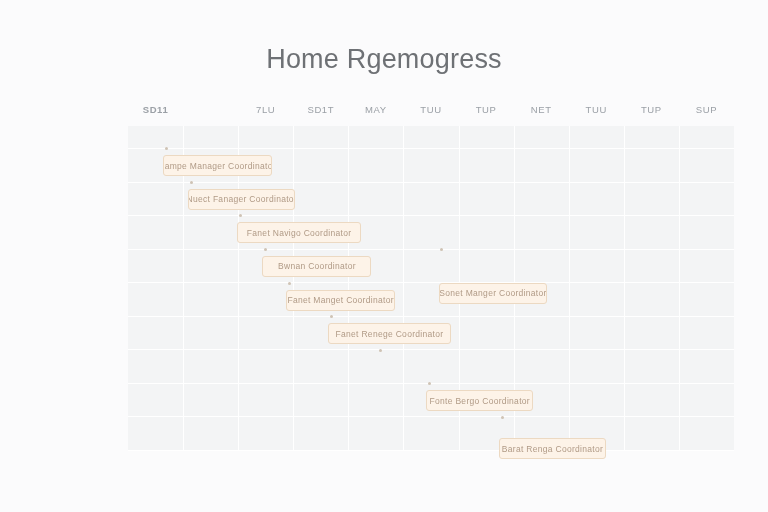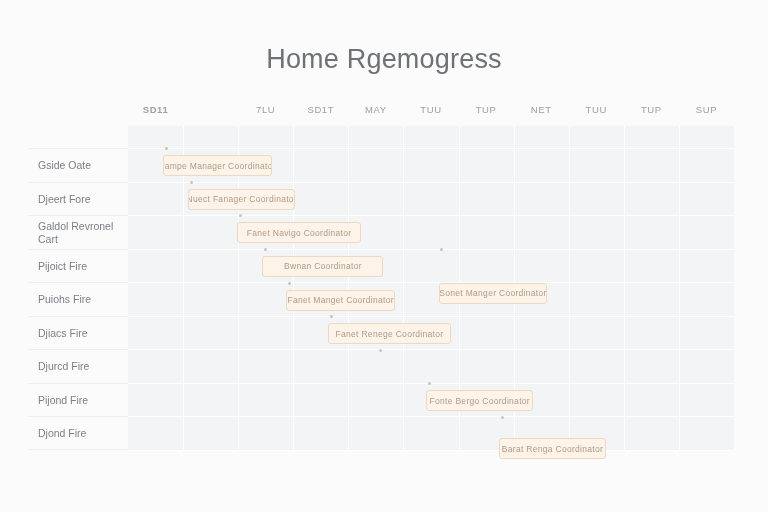--- a/index.html
+++ b/index.html
@@ -172,40 +172,29 @@
       <div class="hgrid" style="top: 223px;"></div>
       <div class="hgrid" style="top: 257px;"></div>
       <div class="hgrid" style="top: 290px;"></div>
       <div class="hgrid" style="top: 324px;"></div>
       <div class="gantt-bar" style="left: 34.7073px; width: 109.08px; top: 29.2778px;">Sampe Manager Coordinator</div>
       <div class="bar-marker" style="left: 36.7073px; top: 21.2778px;"></div>
       <div class="gantt-bar" style="left: 60.0491px; width: 107.427px; top: 62.8333px;">Nuect Fanager Coordinator</div>
       <div class="bar-marker" style="left: 62.0491px; top: 54.8333px;"></div>
       <div class="gantt-bar" style="left: 109.08px; width: 124px; top: 96.3889px;">Fanet Navigo Coordinator</div>
       <div class="bar-marker" style="left: 111.08px; top: 88.3889px;"></div>
-      <div class="gantt-bar" style="left: 134.422px; width: 121px; top: 129.944px;">Bwnan Coordinator</div>
+      <div class="gantt-bar" style="left: 134.422px; width: 109px; top: 129.944px;">Bwnan Coordinator</div>
       <div class="bar-marker" style="left: 136.422px; top: 121.944px;"></div>
       <div class="gantt-bar" style="left: 311px; width: 107.978px; top: 129.944px; margin-top: 27px;">Sonet Manger Coordinator</div>
       <div class="bar-marker" style="left: 312.162px; top: 121.944px;"></div>
       <div class="gantt-bar" style="left: 158.111px; width: 109.08px; top: 163.5px;">Fanet Manget Coordinator</div>
       <div class="bar-marker" style="left: 160.111px; top: 155.5px;"></div>
       <div class="gantt-bar" style="left: 199.98px; width: 123px; top: 197.056px;">Fanet Renege Coordinator</div>
       <div class="bar-marker" style="left: 201.98px; top: 189.056px;"></div>
       <div class="bar-marker" style="left: 251.011px; top: 222.611px;"></div>
       <div class="gantt-bar" style="left: 298.042px; width: 107.427px; top: 264.167px;">Fonte Bergo Coordinator</div>
       <div class="bar-marker" style="left: 300.042px; top: 256.167px;"></div>
       <div class="gantt-bar" style="left: 370.762px; width: 107.427px; top: 312px;">Barat Renga Coordinator</div>
       <div class="bar-marker" style="left: 372.762px; top: 289.722px;"></div>
     </div>
 
-  <div id="row-label-col">
-      <div class="row-label" style="top: 0px; height: 34px;">Gside Oate</div>
-      <div class="row-label" style="top: 34px; height: 34px;">Djeert Fore</div>
-      <div class="row-label" style="top: 67px; height: 34px;">Galdol Revronel Cart</div>
-      <div class="row-label" style="top: 101px; height: 34px;">Pijoict Fire</div>
-      <div class="row-label" style="top: 134px; height: 34px;">Puiohs Fire</div>
-      <div class="row-label" style="top: 168px; height: 34px;">Djiacs Fire</div>
-      <div class="row-label" style="top: 201px; height: 34px;">Djurcd Fire</div>
-      <div class="row-label" style="top: 235px; height: 34px;">Pijond Fire</div>
-      <div class="row-label" style="top: 268px; height: 34px;">Djond Fire</div>
-    </div>
 
 </div>
 
 </body></html>

